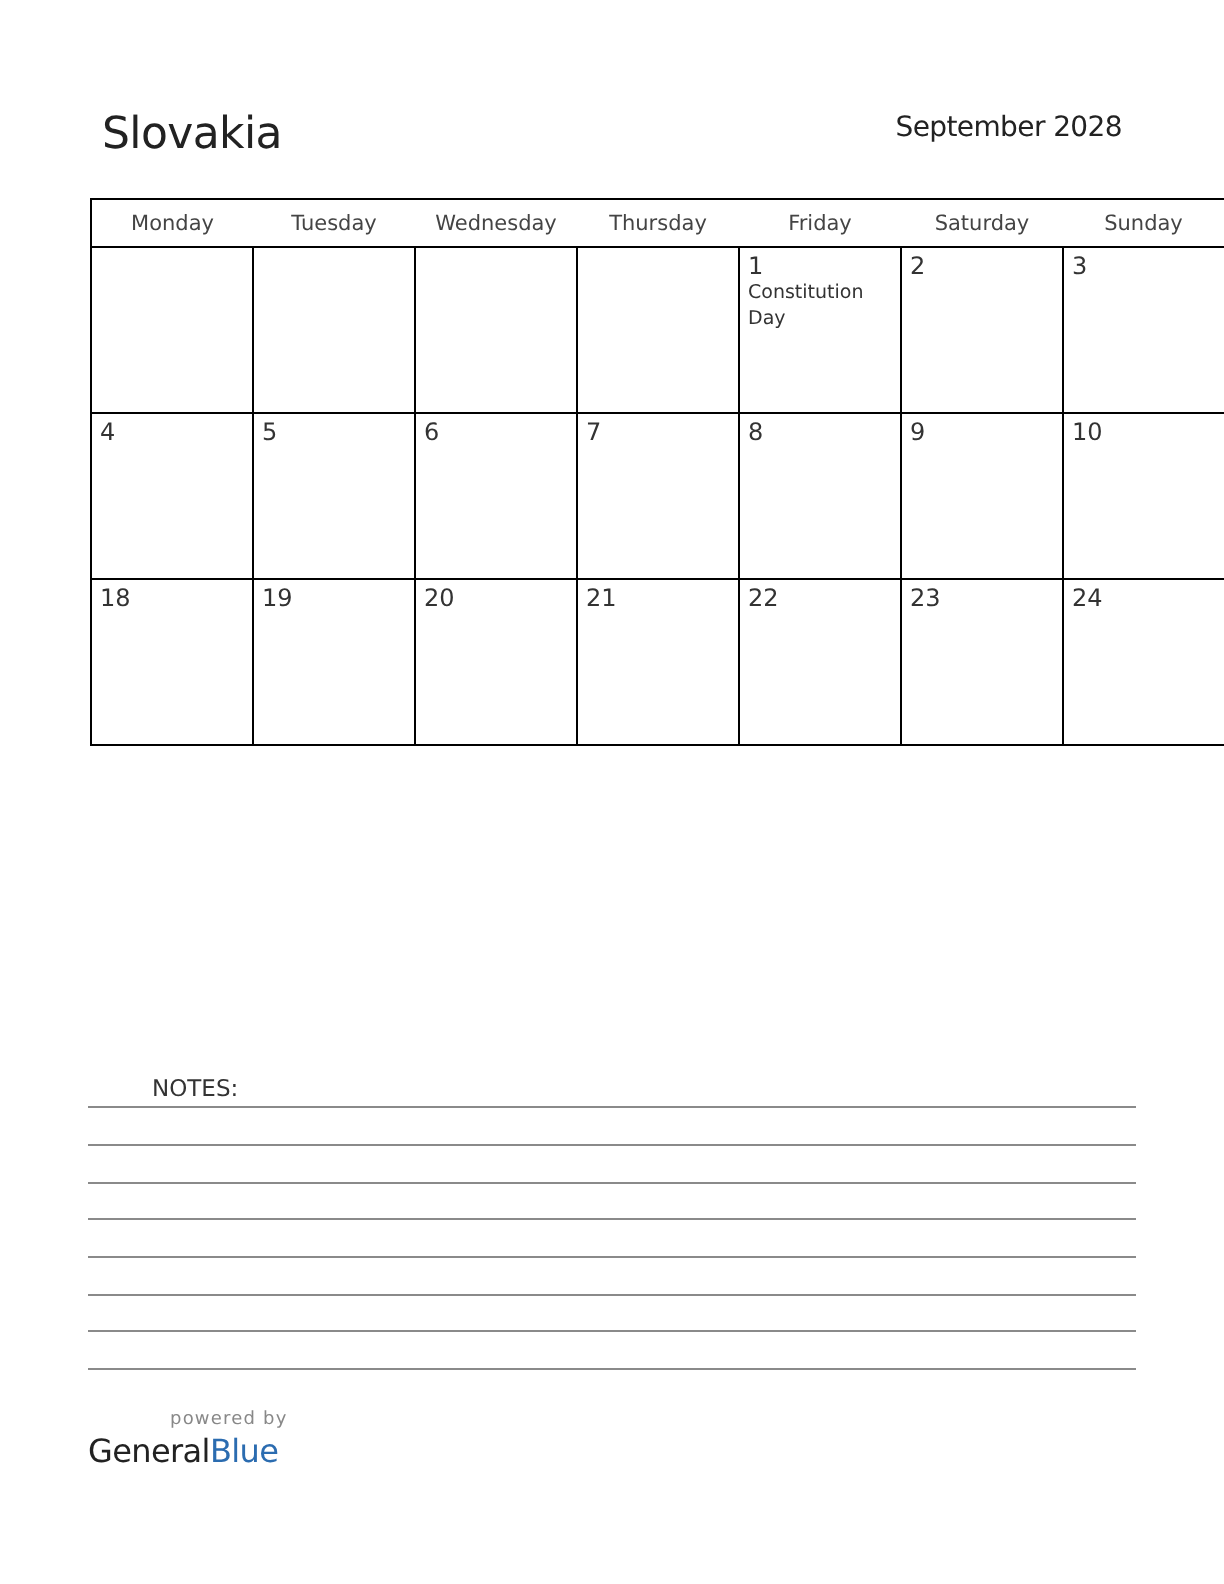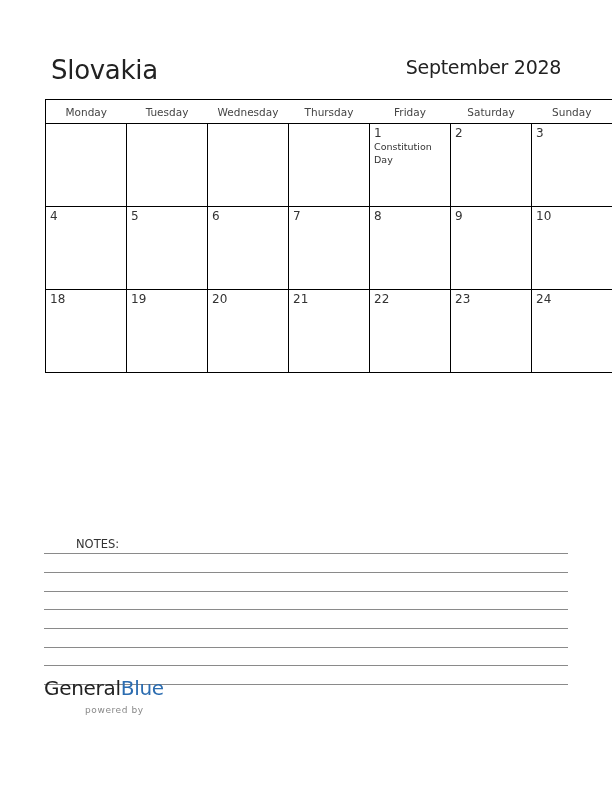--- a/index.html
+++ b/index.html
@@ -1,30 +1,30 @@
 <!DOCTYPE html>
 <html><head>
 <meta charset="utf-8">
 <style>
   html, body { margin: 0; padding: 0; background: #ffffff; }
   body { width: 612px; height: 792px; position: relative; overflow: hidden;
          font-family: "DejaVu Sans", sans-serif; color: #222; }
-  .country { position: absolute; left: 51px; top: 55px; font-size: 26px; font-weight: normal; letter-spacing: -0.3px; }
-  .month { position: absolute; right: 51px; top: 56px; font-size: 19px; letter-spacing: -0.3px; }
+  .country { position: absolute; left: 51px; top: 55px; font-size: 22px; font-weight: normal; letter-spacing: -0.3px; }
+  .month { position: absolute; right: 51px; top: 56px; font-size: 14px; letter-spacing: -0.3px; }
   table.cal { position: absolute; left: 45px; top: 99px; width: 568px; border-collapse: collapse; table-layout: fixed; }
   table.cal th { height: 23px; font-size: 10.5px; font-weight: normal; color: #444; border-top: 1px solid #000; border-bottom: 1px solid #000; padding: 0; text-align: center; }
   table.cal th:first-child { border-left: 1px solid #000; }
   table.cal th:last-child { border-right: 1px solid #000; }
   table.cal td { border: 1px solid #000; height: 76px; vertical-align: top; padding: 3px 4px; font-size: 12px; color: #333; }
   .day-num { display: block; line-height: 13px; }
   .holiday { display: block; font-size: 9.5px; line-height: 12.5px; color: #333; margin-top: 1px; }
   .notes-label { position: absolute; left: 48px; top: 537px; font-size: 11.5px; color: #333; margin-left: 28px; }
   .note-line { position: absolute; left: 44px; width: 524px; height: 0; border-top: 1px solid #8a8a8a; }
   .powered { position: absolute; left: 47px; top: 705px; font-size: 9px; color: #888; letter-spacing: 0.6px; padding-left: 38px; }
-  .brand { position: absolute; left: 44px; top: 676px; font-size: 20px; color: #222; letter-spacing: -0.3px; }
+  .brand { position: absolute; left: 44px; top: 716px; font-size: 16px; color: #222; letter-spacing: -0.3px; }
   .brand .blue { color: #2b6cb0; }
 </style>
 </head>
 <body>
 
 <div class="country">Slovakia</div>
 <div class="month">September 2028</div>
 
 <table class="cal">
   <thead>

